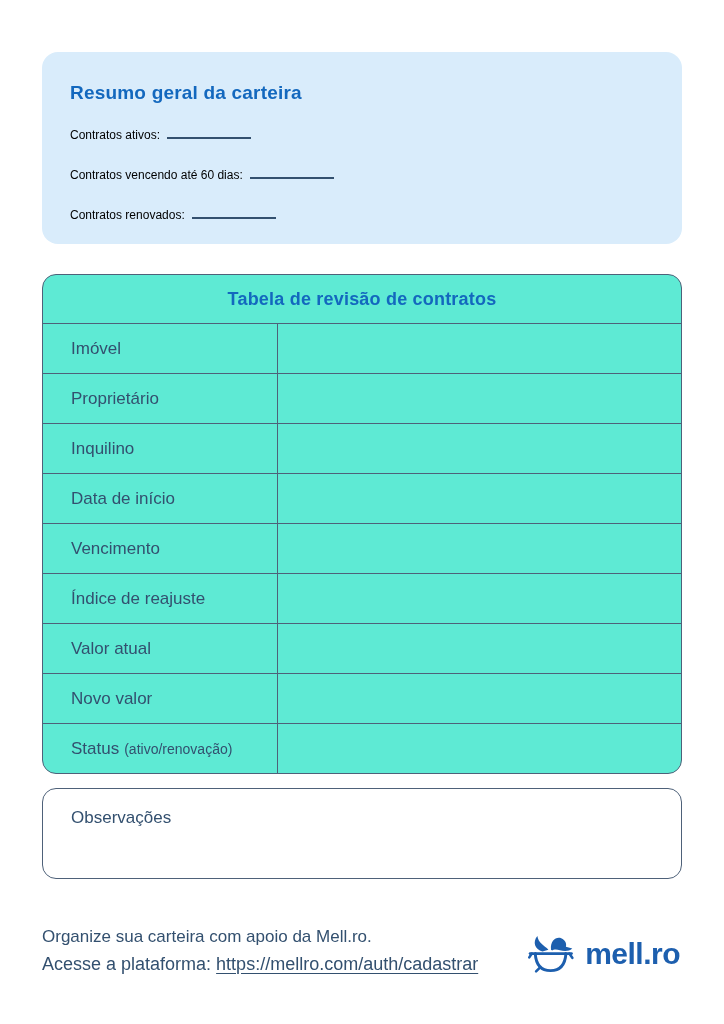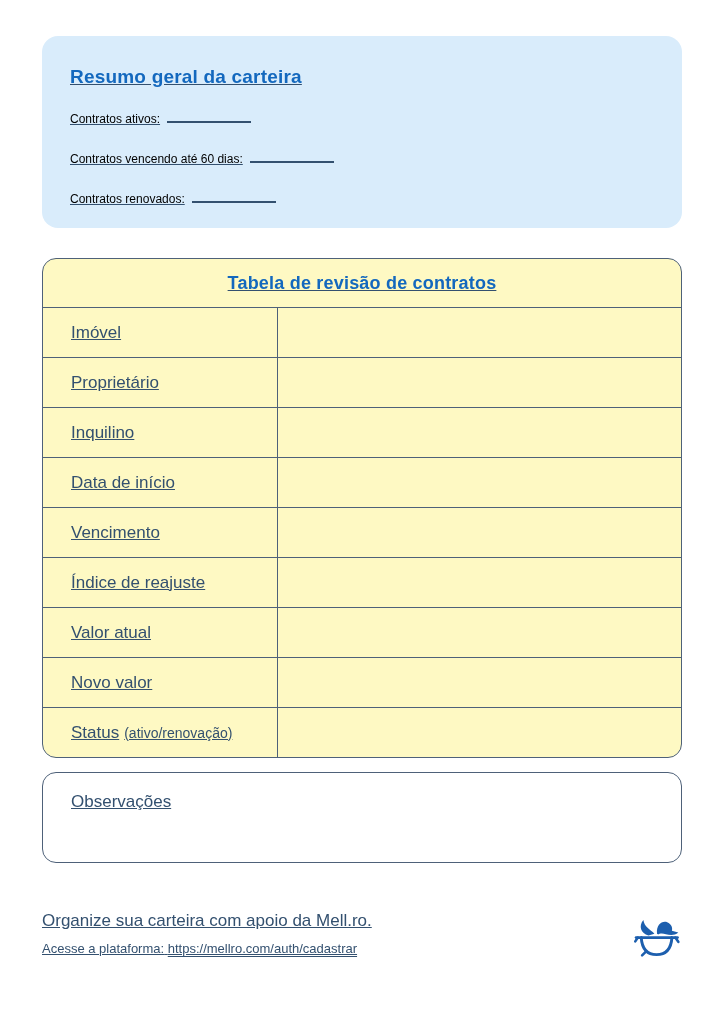--- a/index.html
+++ b/index.html
@@ -3,21 +3,21 @@
 <meta charset="utf-8">
 <style>
   * { box-sizing: border-box; margin: 0; padding: 0; }
   html, body {
     width: 724px; height: 1024px;
     background: #ffffff;
     font-family: "Liberation Sans", sans-serif;
     color: #33506F;
     overflow: hidden;
   }
-  .page { width: 724px; height: 1024px; padding: 36px 42px 0; text-decoration: underline; }
+  .page { width: 724px; height: 1024px; padding: 52px 42px 0; }
 
   
   .summary {
     background: #D9ECFB;
     border-radius: 16px;
     height: 192px;
     padding: 30px 28px 0;
   }
   .summary-title {
     color: #1368BE;
@@ -40,21 +40,21 @@
     border-bottom: 2px solid #33506F;
     vertical-align: baseline;
   }
 
   
   .ctable {
     margin-top: 30px;
     border: 1.5px solid #4E6179;
     border-radius: 14px;
     overflow: hidden;
-    background: #fef9c3;
+    background: #5eead4;
   }
   .ctable-title {
     height: 48px;
     display: flex;
     align-items: center;
     justify-content: center;
     color: #1368BE;
     font-size: 18px;
     font-weight: bold;
     letter-spacing: .2px;
@@ -98,21 +98,21 @@
     justify-content: space-between;
     padding-left: 0;
     padding-right: 2px;
   }
   .footer-line1 {
     font-size: 17px;
     line-height: 24px;
     margin-bottom: 5px;
     color: #33506F;
   }
-  .footer-line2 { font-size: 13px; line-height: 21px; color: #33506F; }
+  .footer-line2 { font-size: 18px; line-height: 21px; color: #33506F; }
   .footer-line2 a {
     color: #33506F;
     text-decoration: underline;
     text-underline-offset: 3px;
   }
   .logo { display: flex; align-items: center; gap: 11px; }
   .logo-text {
     color: #1D5FAE;
     font-size: 30px;
     font-weight: bold;
@@ -217,16 +217,17 @@
         <path d="M27 19 C26 8 33 3.5 39 5.5 C44 7.5 45.5 12 44.5 15.5 L52 17.5 C47.5 21.5 41.5 20.5 37.5 19.5 C33.5 18.5 30 18.5 28.5 20 Z" fill="#1D5FAE"></path>
 
         <path d="M2.5 23.5 L51 23.5" stroke="#1D5FAE" stroke-width="3.4" stroke-linecap="round" fill="none"></path>
         <path d="M4.5 23.5 L1.5 28" stroke="#1D5FAE" stroke-width="3" stroke-linecap="round" fill="none"></path>
         <path d="M48.5 23.5 L52 28.5" stroke="#1D5FAE" stroke-width="3" stroke-linecap="round" fill="none"></path>
 
         <path d="M8.5 23.5 C9.5 38.5 17 43.5 26.5 43.5 C36 43.5 43.5 38.5 44.5 23.5" stroke="#1D5FAE" stroke-width="3.4" fill="none" stroke-linecap="round"></path>
 
         <path d="M14 40 L9.5 44.5" stroke="#1D5FAE" stroke-width="3" stroke-linecap="round" fill="none"></path>
       </svg>
+      <span class="logo-text">mell.ro</span>
     </div>
   </footer>
 
 </div>
 
 </body></html>

